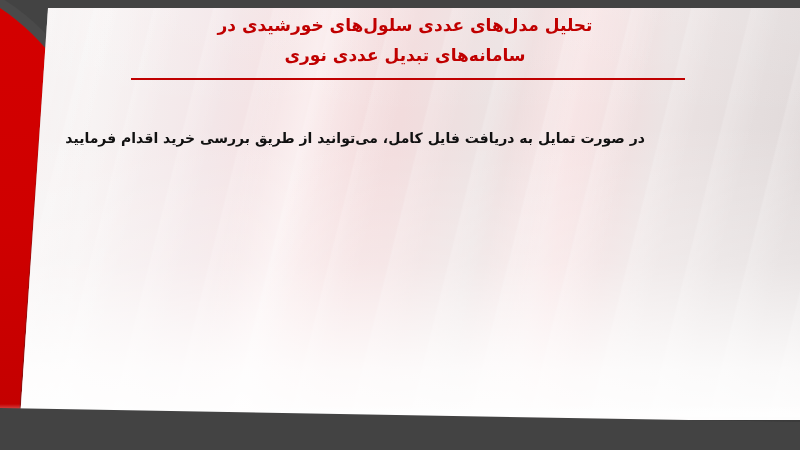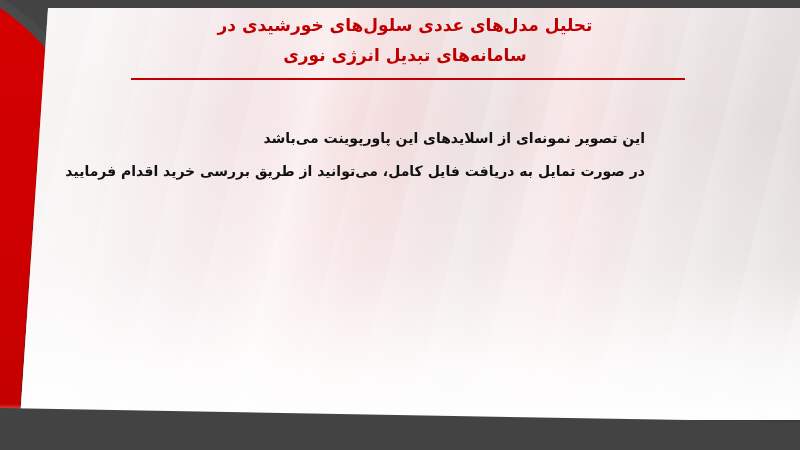--- a/index.html
+++ b/index.html
@@ -197,27 +197,26 @@
 
   <div class="panel-shadow"></div>
   <div class="panel"></div>
   <div class="panel-streaks"></div>
   <div class="panel-fade"></div>
 
   <div class="content">
 
     <div class="title-block">
       <div class="title-line">تحلیل مدل‌های عددی سلول‌های خورشیدی در</div>
-      <div class="title-line">سامانه‌های تبدیل انرژی نوری</div>
+      <div class="title-line">سامانه‌های تبدیل عددی نوری</div>
     </div>
 
     <div class="title-rule"></div>
 
     <div class="body-block">
-      <div class="body-line">این تصویر نمونه‌ای از اسلایدهای این پاورپوینت می‌باشد</div>
       <div class="body-line">در صورت تمایل به دریافت فایل کامل، می‌توانید از طریق بررسی خرید اقدام فرمایید</div>
     </div>
 
   </div>
 
   <div class="bottom-highlight"></div>
   <div class="bottom-band"></div>
 
 </div>
 

